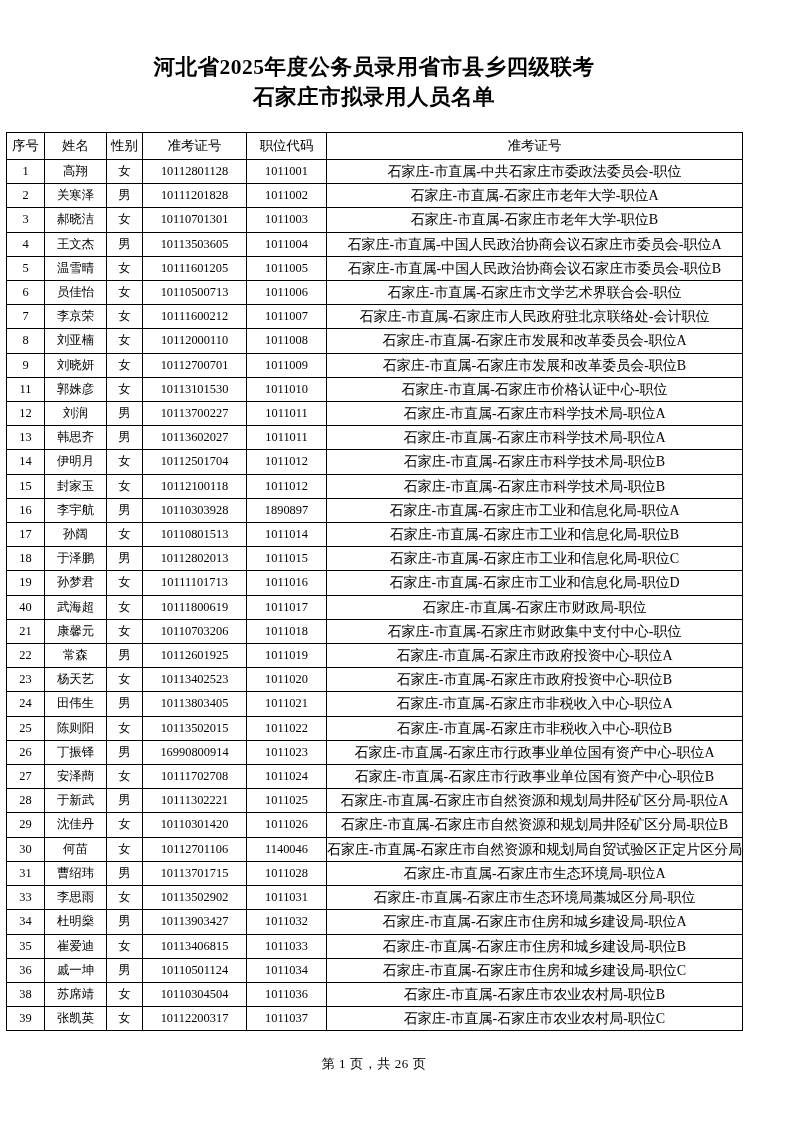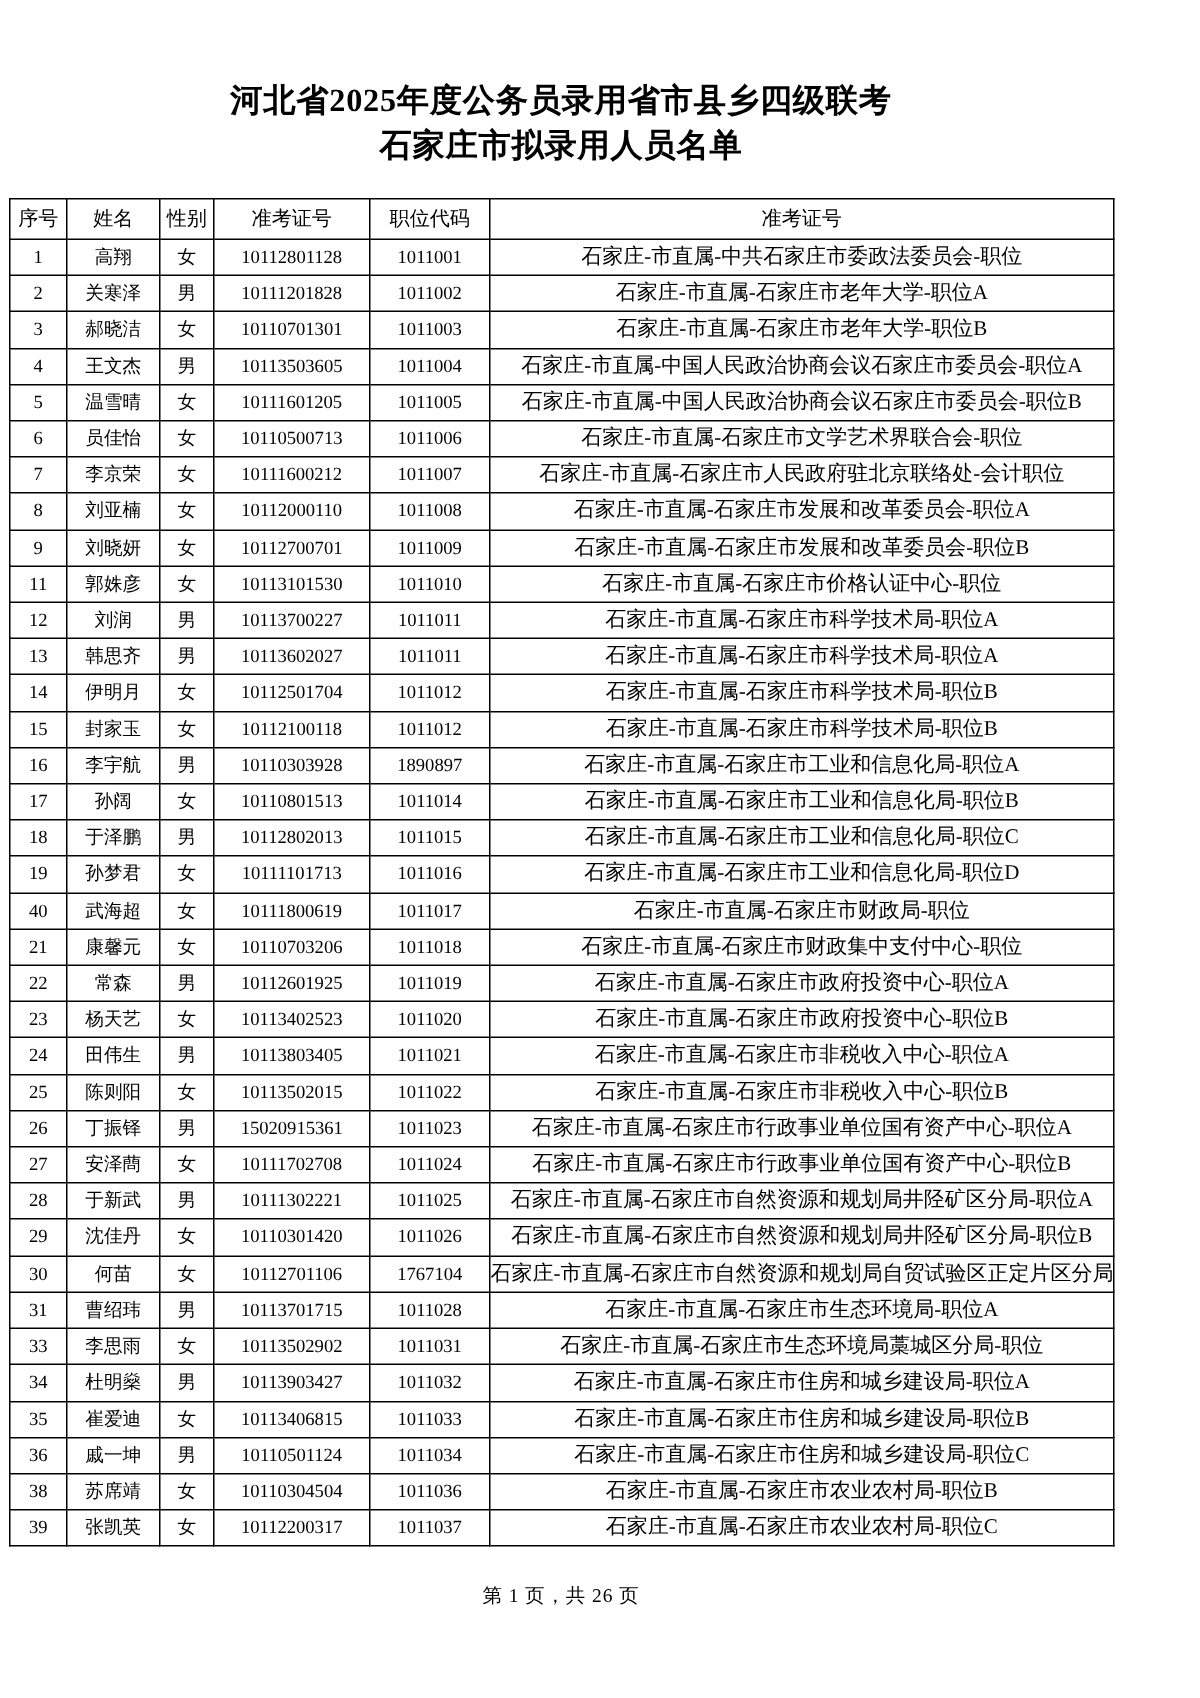--- a/index.html
+++ b/index.html
@@ -303,21 +303,21 @@
             <td class="name">陈则阳</td>
             <td class="sex">女</td>
             <td class="exam">10113502015</td>
             <td class="code">1011022</td>
             <td class="pos">石家庄-市直属-石家庄市非税收入中心-职位B</td>
           </tr>
           <tr>
             <td class="seq">26</td>
             <td class="name">丁振铎</td>
             <td class="sex">男</td>
-            <td class="exam">15020915361</td>
+            <td class="exam">16990800914</td>
             <td class="code">1011023</td>
             <td class="pos">石家庄-市直属-石家庄市行政事业单位国有资产中心-职位A</td>
           </tr>
           <tr>
             <td class="seq">27</td>
             <td class="name">安泽蔄</td>
             <td class="sex">女</td>
             <td class="exam">10111702708</td>
             <td class="code">1011024</td>
             <td class="pos">石家庄-市直属-石家庄市行政事业单位国有资产中心-职位B</td>
@@ -336,21 +336,21 @@
             <td class="sex">女</td>
             <td class="exam">10110301420</td>
             <td class="code">1011026</td>
             <td class="pos">石家庄-市直属-石家庄市自然资源和规划局井陉矿区分局-职位B</td>
           </tr>
           <tr>
             <td class="seq">30</td>
             <td class="name">何苗</td>
             <td class="sex">女</td>
             <td class="exam">10112701106</td>
-            <td class="code">1767104</td>
+            <td class="code">1140046</td>
             <td class="pos">石家庄-市直属-石家庄市自然资源和规划局自贸试验区正定片区分局-职位</td>
           </tr>
           <tr>
             <td class="seq">31</td>
             <td class="name">曹绍玮</td>
             <td class="sex">男</td>
             <td class="exam">10113701715</td>
             <td class="code">1011028</td>
             <td class="pos">石家庄-市直属-石家庄市生态环境局-职位A</td>
           </tr>

